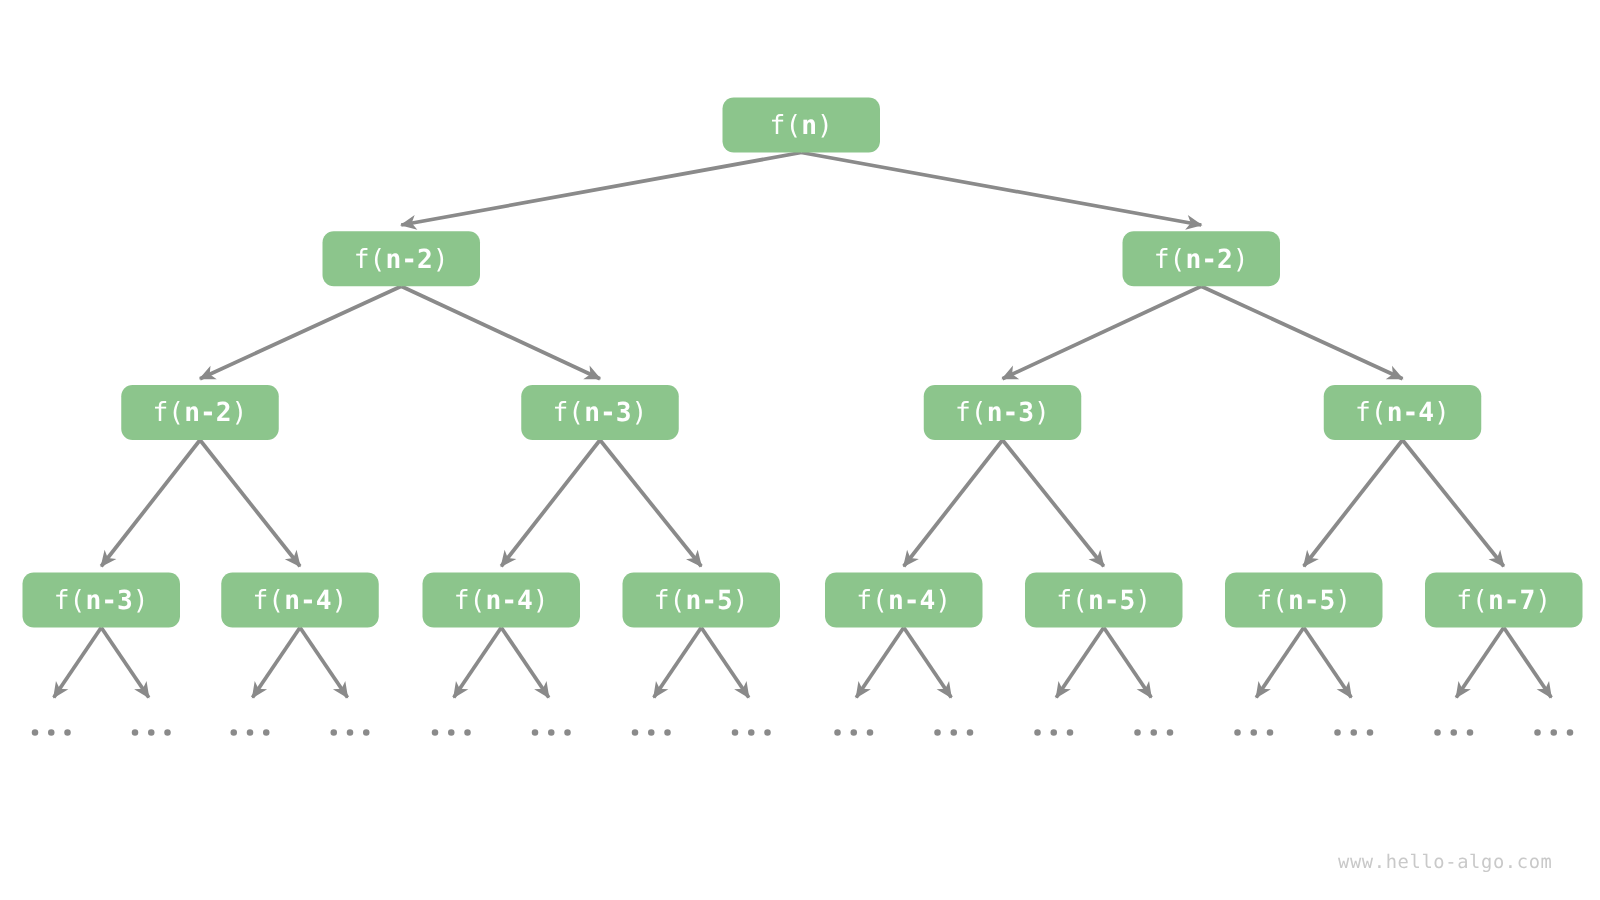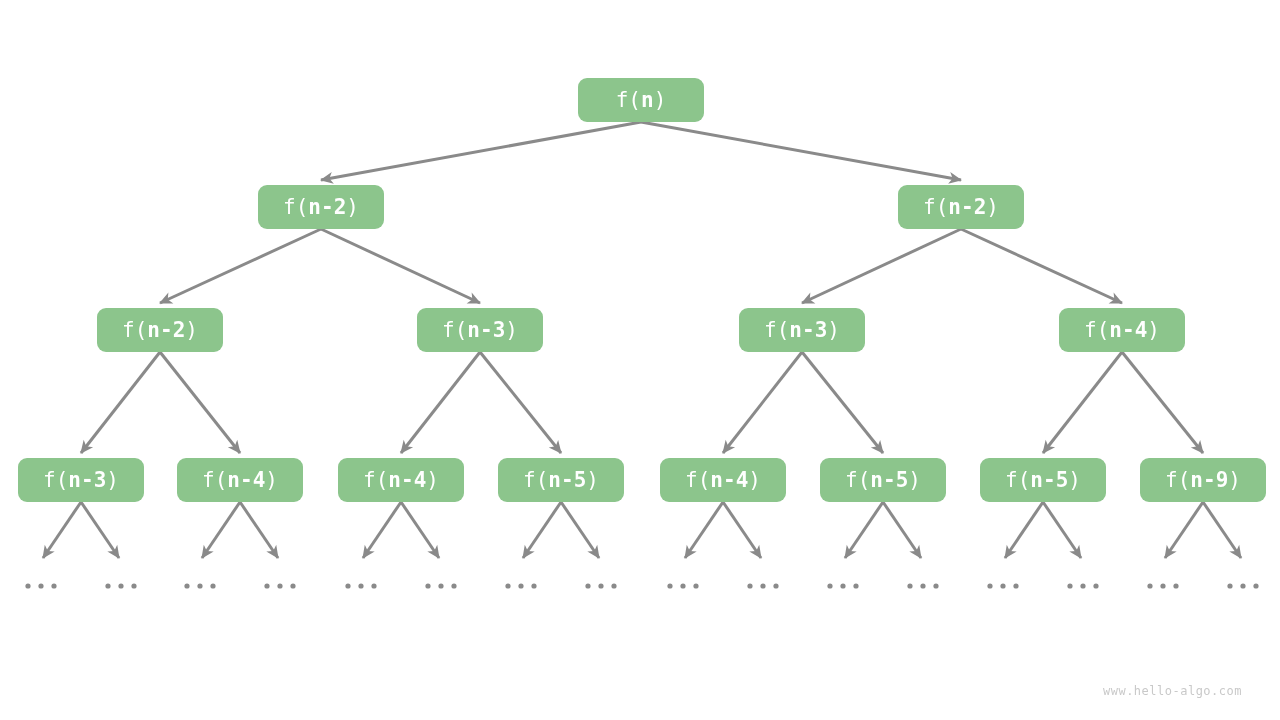--- a/index.html
+++ b/index.html
@@ -32,21 +32,21 @@
     letter-spacing: 0px;
     white-space: nowrap;
   }
   .node b {
     font-weight: bold;
   }
   #watermark {
     position: absolute;
     right: 38px;
     bottom: 22px;
-    font-size: 12px;
+    font-size: 15px;
     letter-spacing: 0.5px;
   }
 </style>
 </head>
 <body>
 
 <div id="canvas">
   <svg id="edge-layer" viewBox="0 0 1280 720" xmlns="http://www.w3.org/2000/svg">
       <defs>
         <marker id="arw" markerUnits="userSpaceOnUse" markerWidth="16" markerHeight="14" refX="13" refY="7" orient="auto">
@@ -230,18 +230,18 @@
         <b>n-5</b>
         <span>)</span>
       </div>
       <div class="node" style="left: 980px; top: 458px; width: 126px; height: 44px; background: rgb(140, 197, 140); color: rgb(255, 255, 255);">
         <span>f(</span>
         <b>n-5</b>
         <span>)</span>
       </div>
       <div class="node" style="left: 1140px; top: 458px; width: 126px; height: 44px; background: rgb(140, 197, 140); color: rgb(255, 255, 255);">
         <span>f(</span>
-        <b>n-9</b>
+        <b>n-7</b>
         <span>)</span>
       </div>
     </div>
   <div id="watermark" title="www.hello-algo.com" style="color: rgb(201, 201, 201);">www.hello-algo.com</div>
 </div>
 
 </body></html>

